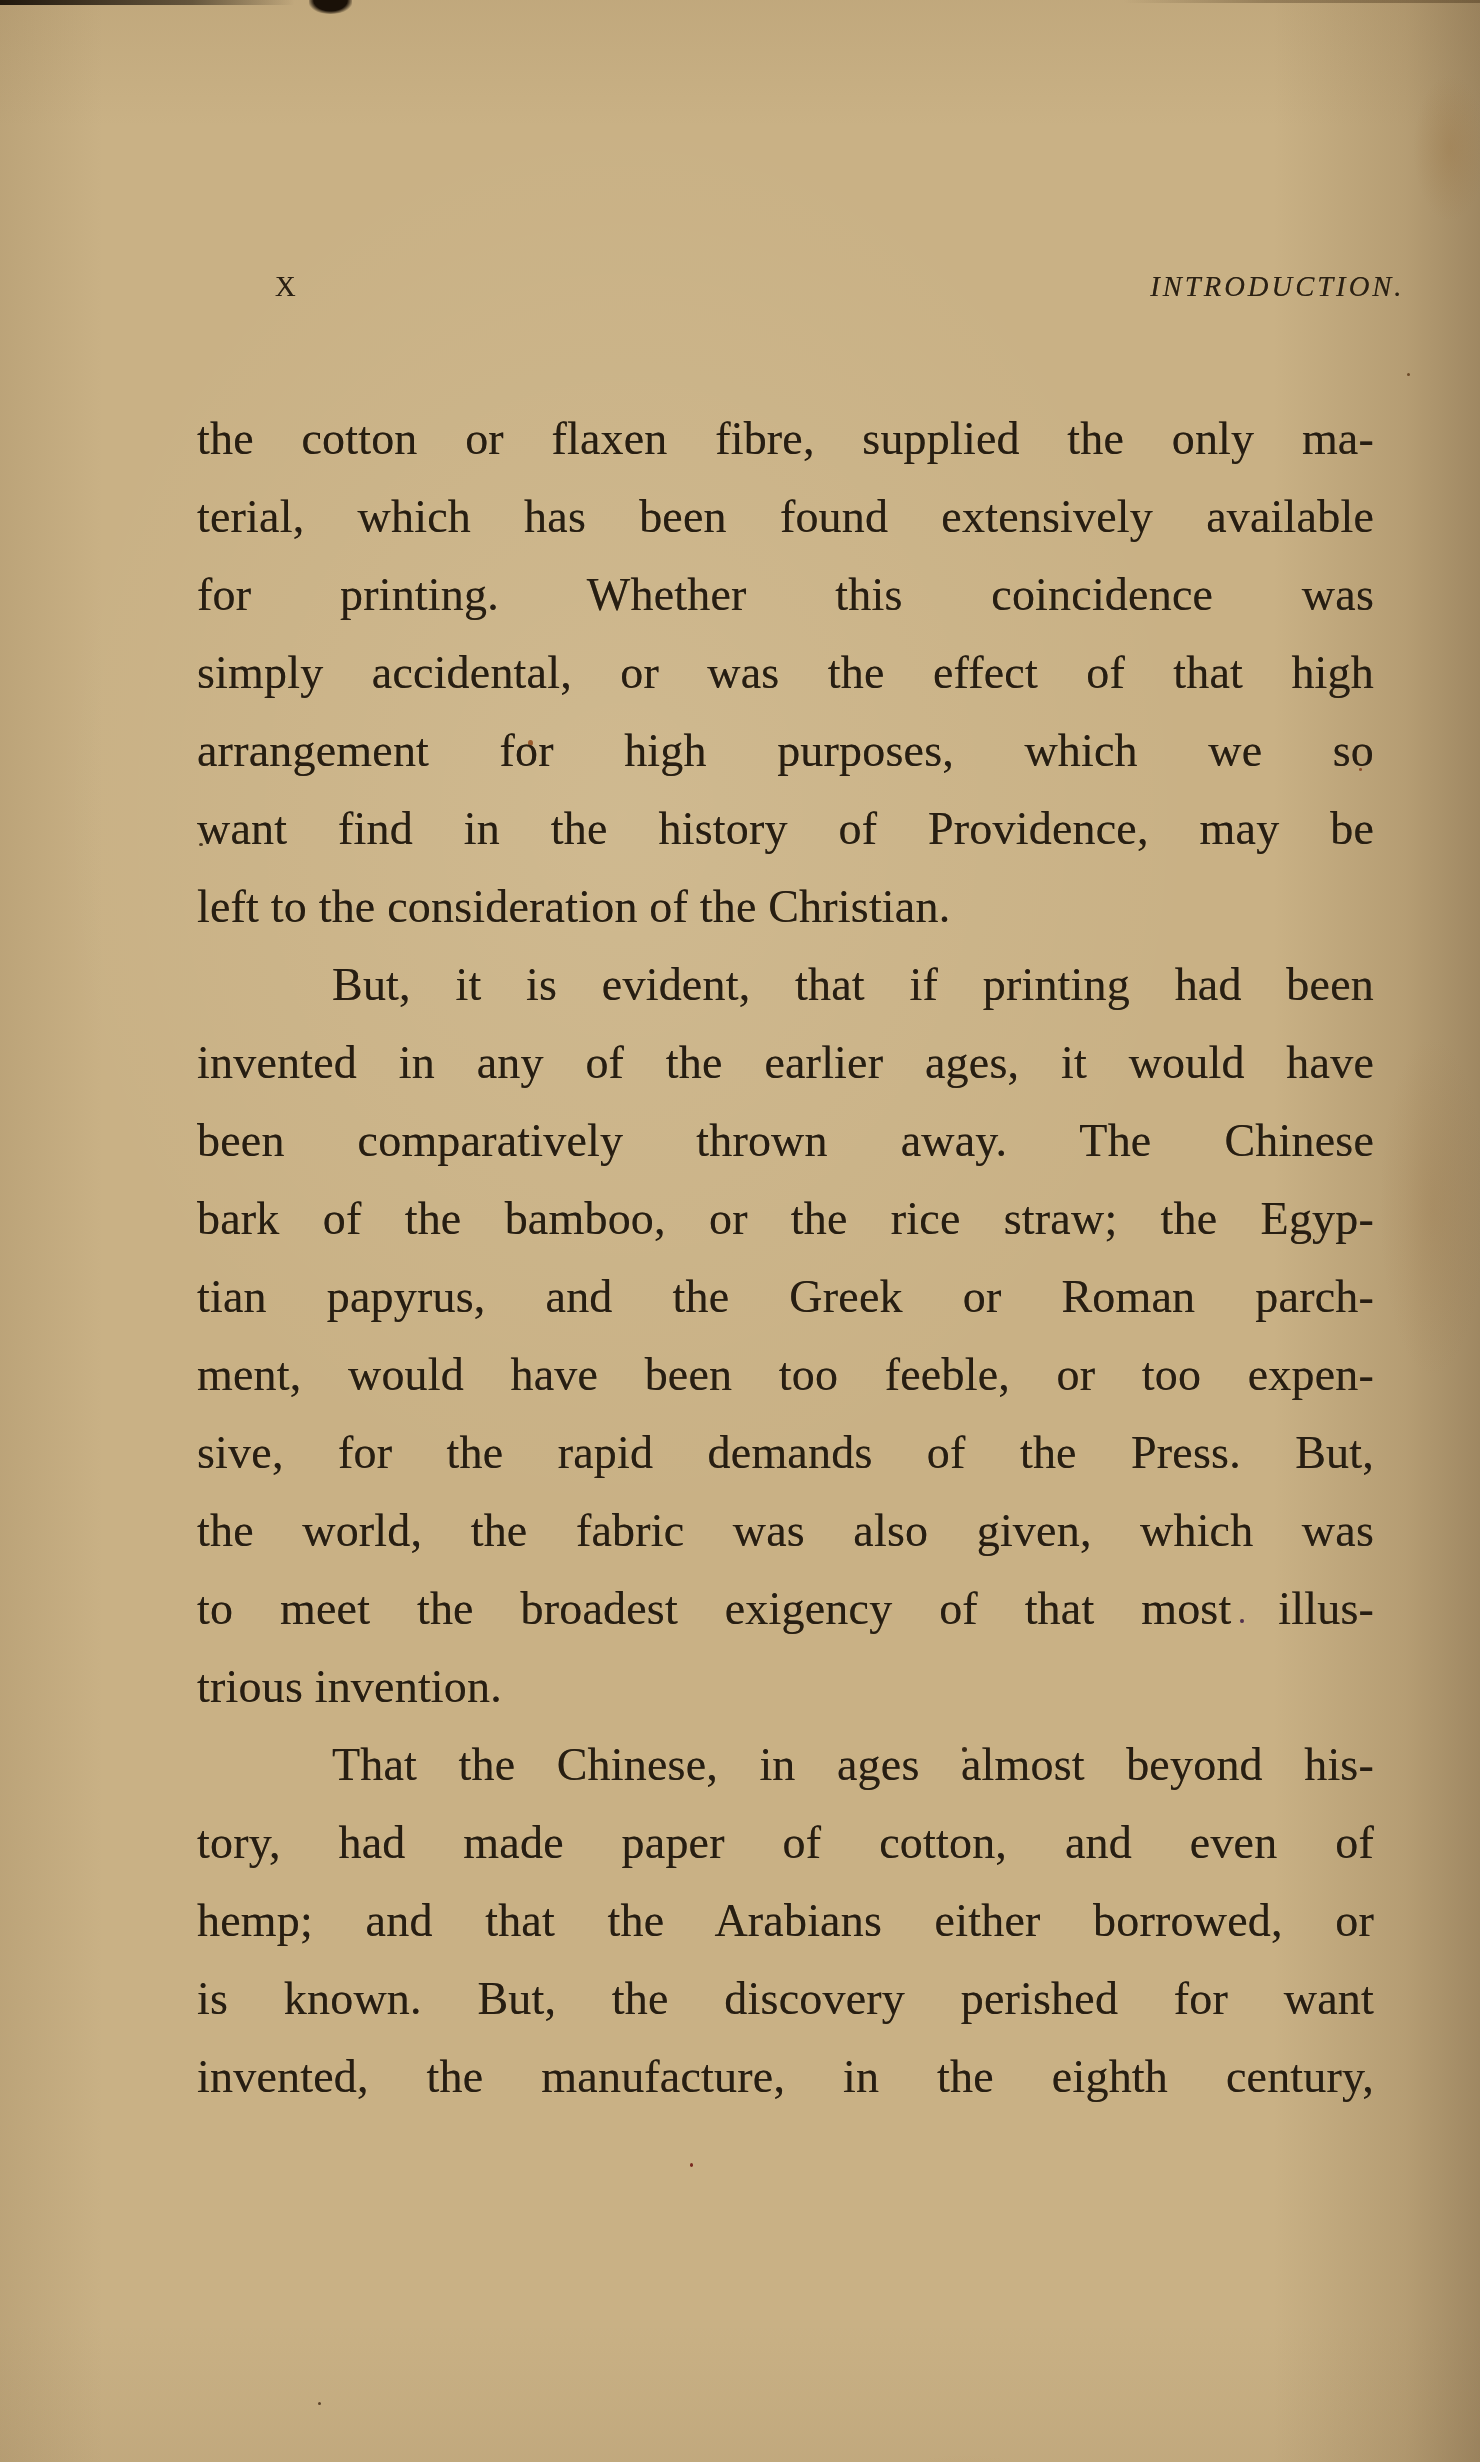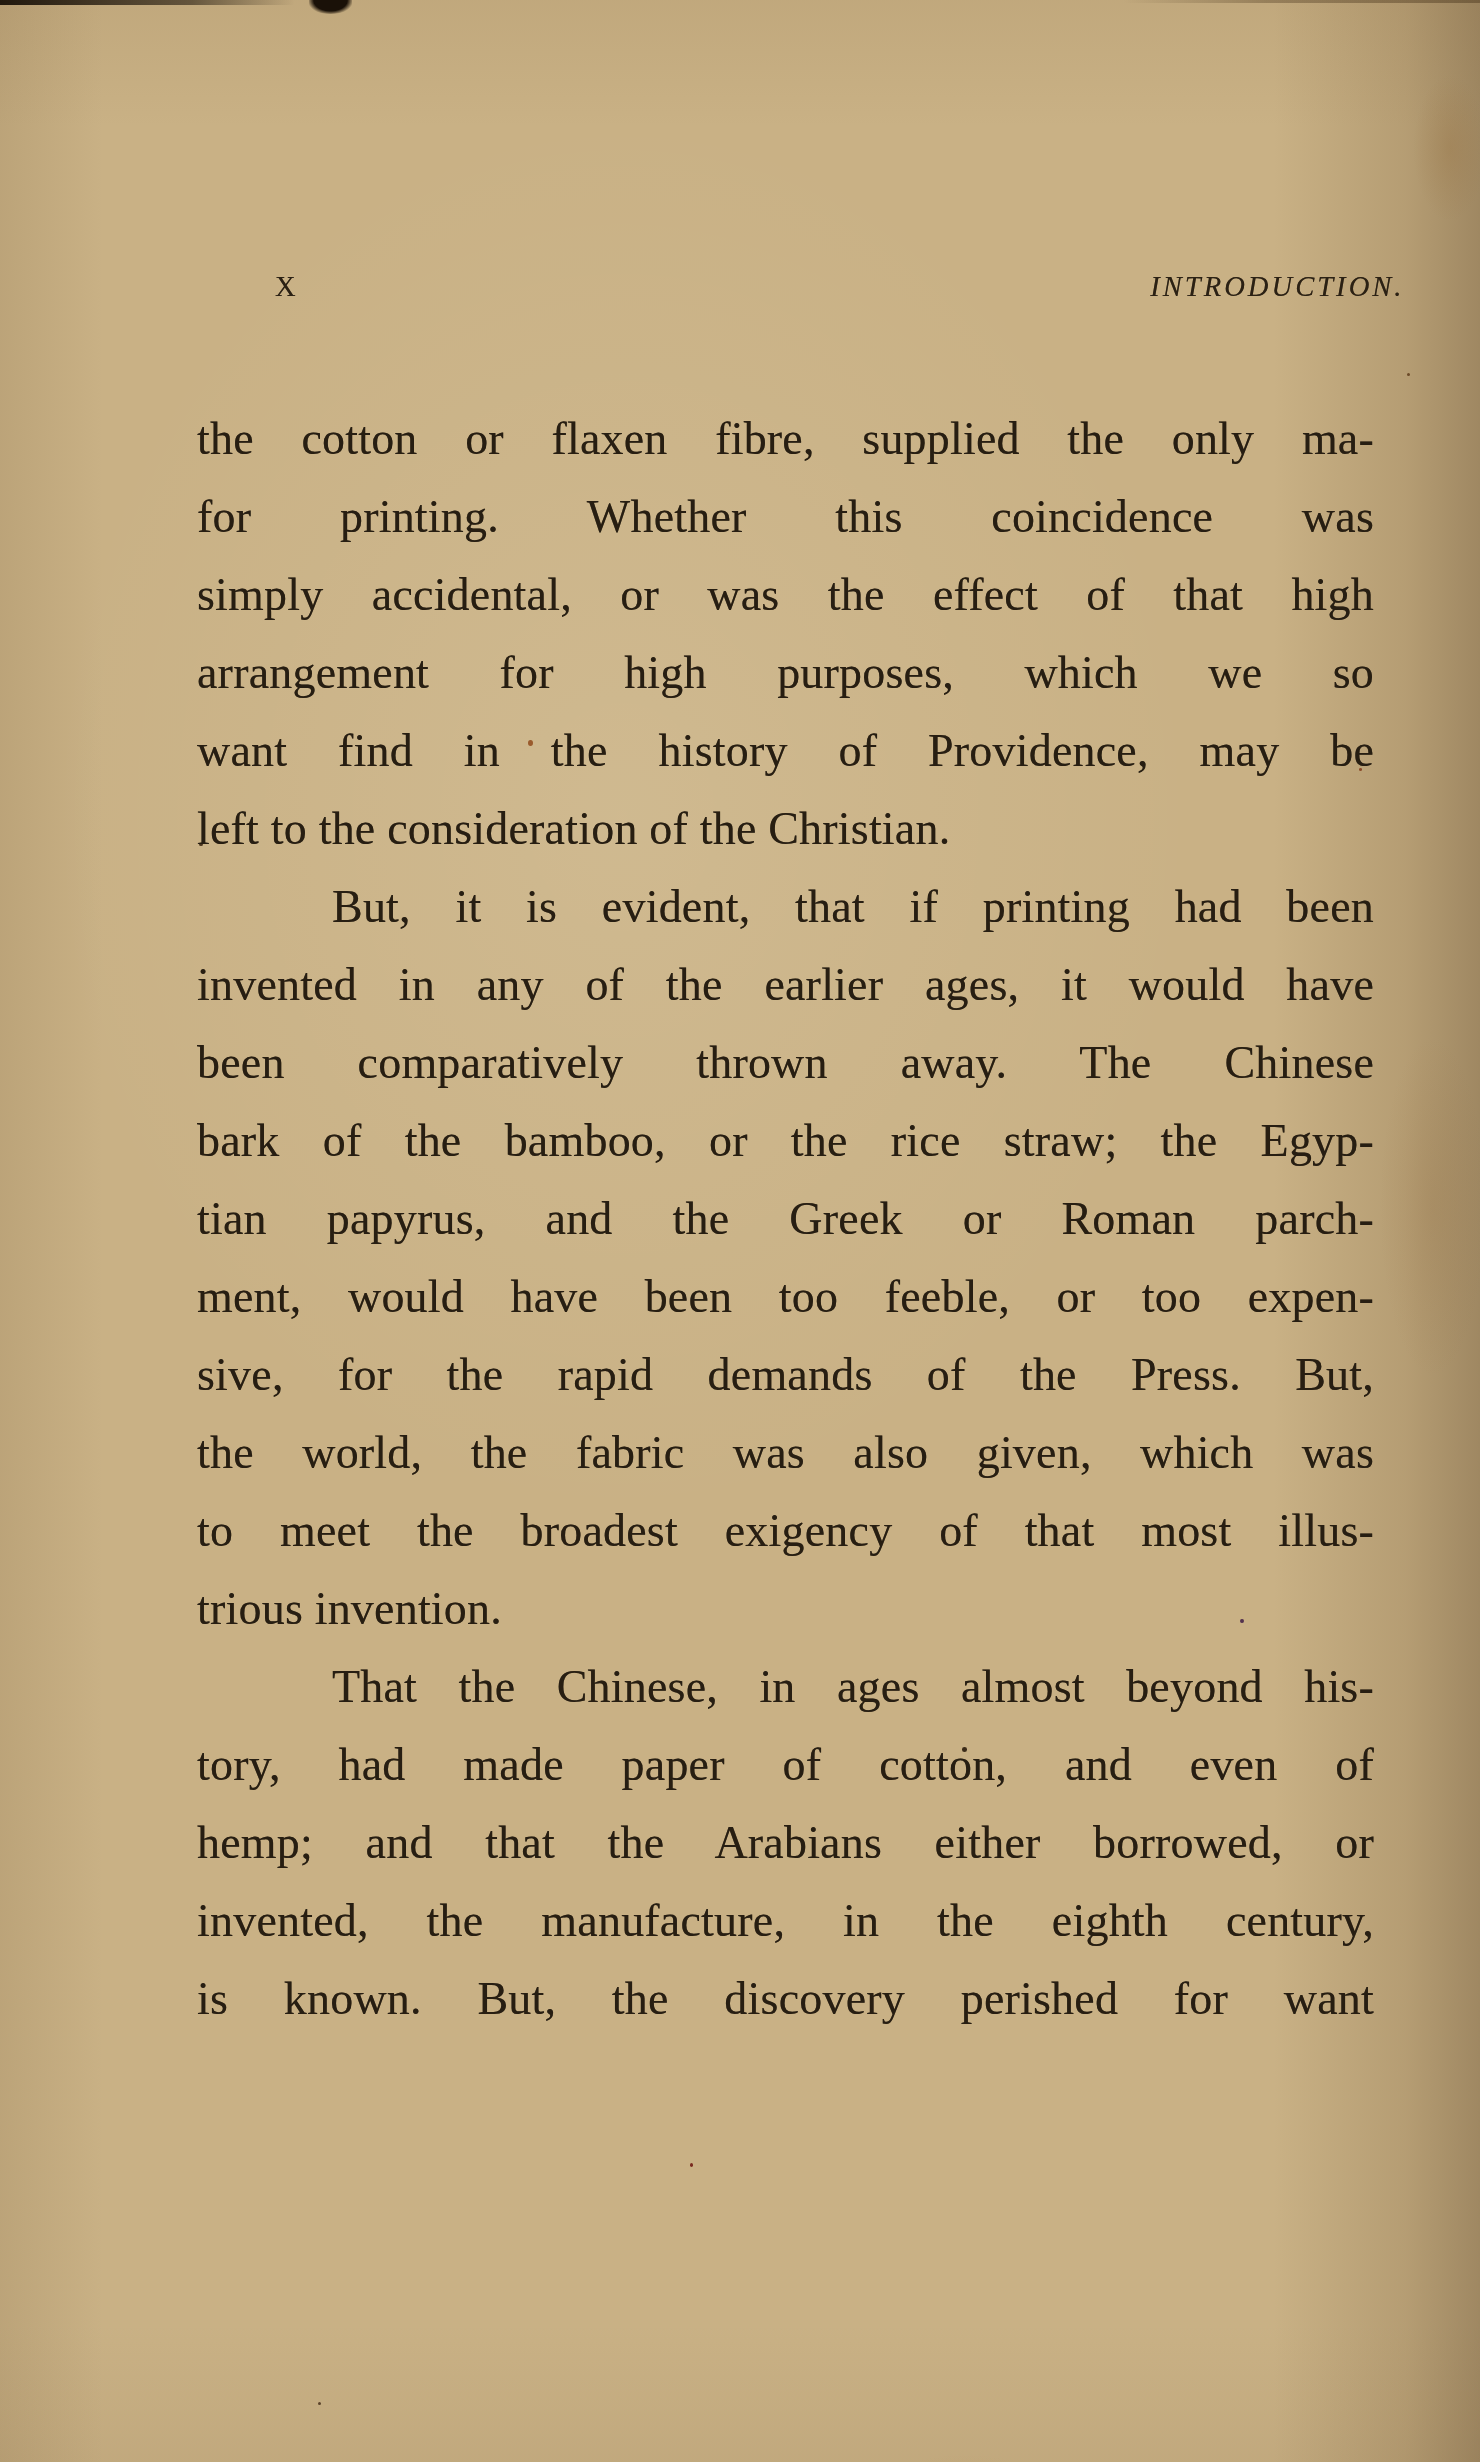--- a/index.html
+++ b/index.html
@@ -110,36 +110,37 @@
   <div class="speck k7"></div>
   <div class="speck k8"></div>
 
   <header class="running-head">
     <span class="page-num">X</span>
     <span class="head-title">INTRODUCTION.</span>
   </header>
 
   <main class="text-block">
       <div class="line">the cotton or flaxen fibre, supplied the only ma-</div>
+      <div class="line">terial, which has been found extensively available</div>
       <div class="line">for printing.  Whether this coincidence was</div>
       <div class="line">simply accidental, or was the effect of that high</div>
       <div class="line">arrangement for high purposes, which we so</div>
       <div class="line">want find in the history of Providence, may be</div>
       <div class="line no-just">left to the consideration of the Christian.</div>
       <div class="line indent">But, it is evident, that if printing had been</div>
       <div class="line">invented in any of the earlier ages, it would have</div>
       <div class="line">been comparatively thrown away.  The Chinese</div>
       <div class="line">bark of the bamboo, or the rice straw; the Egyp-</div>
       <div class="line">tian papyrus, and the Greek or Roman parch-</div>
       <div class="line">ment, would have been too feeble, or too expen-</div>
       <div class="line">sive, for the rapid demands of the Press.  But,</div>
       <div class="line">the world, the fabric was also given, which was</div>
       <div class="line">to meet the broadest exigency of that most illus-</div>
       <div class="line no-just">trious invention.</div>
       <div class="line indent">That the Chinese, in ages almost beyond his-</div>
       <div class="line">tory, had made paper of cotton, and even of</div>
       <div class="line">hemp; and that the Arabians either borrowed, or</div>
+      <div class="line">is known.  But, the discovery perished for want</div>
       <div class="line">invented, the manufacture, in the eighth century,</div>
-      <div class="line">is known.  But, the discovery perished for want</div>
     </main>
 
 </div>
 
 
 </body></html>

